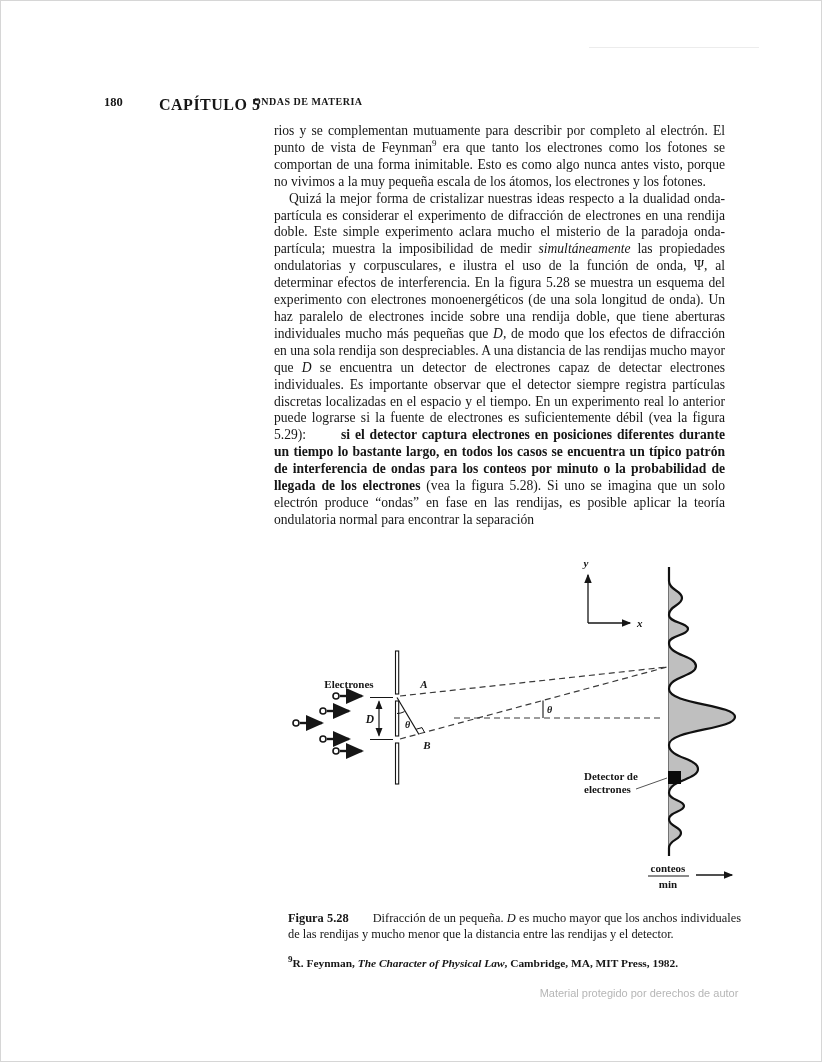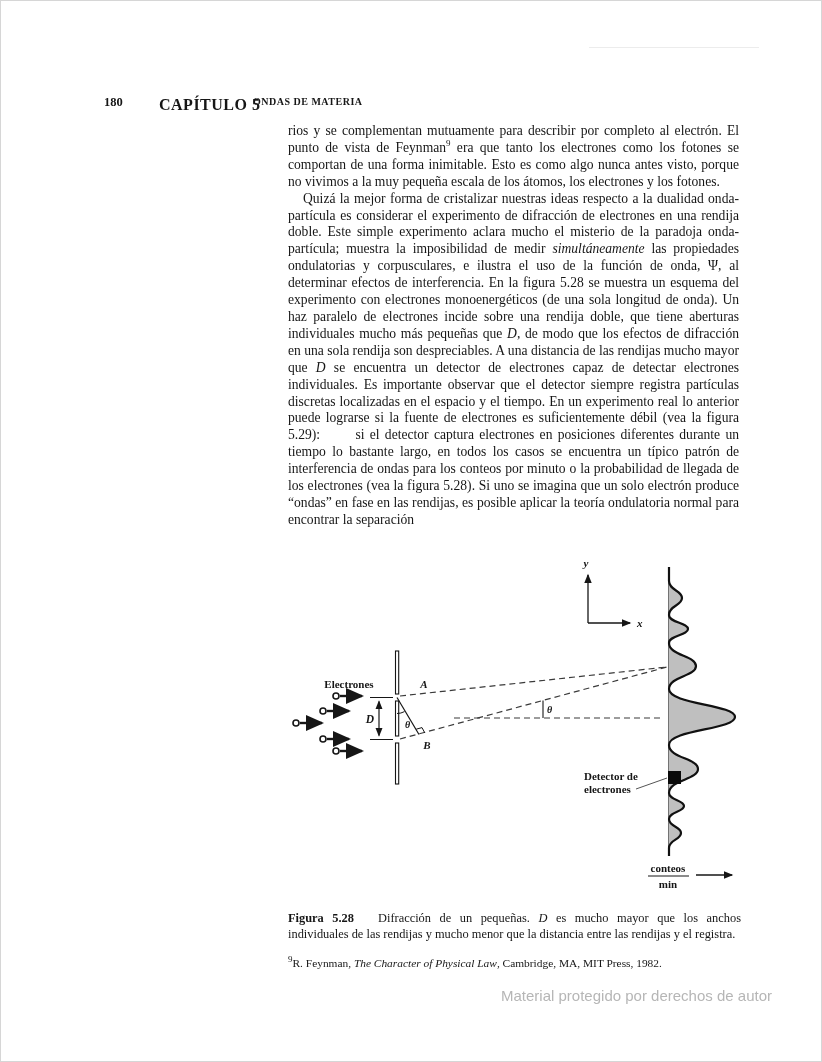--- a/index.html
+++ b/index.html
@@ -8,38 +8,38 @@
     border:1px solid #d6d6d6;box-sizing:border-box;overflow:hidden;
     font-family:"Liberation Serif",serif;color:#161616;
   }
   .scan-artifact{position:absolute;left:588px;top:46px;width:170px;height:1px;background:#ececec;}
   
   .header{position:absolute;top:94px;left:0;width:100%;height:16px;padding-left:44px;}
   .pagenum{position:absolute;left:103px;top:0;font-size:12.5px;font-weight:bold;}
   .chapter{position:absolute;left:158px;top:0.5px;font-size:16px;font-weight:bold;letter-spacing:.5px;}
   .ctitle{position:absolute;left:252px;top:0.5px;font-size:10px;font-weight:bold;letter-spacing:.5px;}
   
-  .textblock{position:absolute;left:287px;top:122px;width:451px;font-size:13.6px;line-height:16.9px;text-align:justify;}
+  .textblock{position:absolute;left:273px;top:122px;width:451px;font-size:13.6px;line-height:16.9px;text-align:justify;}
   .para{margin:0;}
   .para.indent{text-indent:15px;}
-  .b{font-weight:normal;margin-left:30px;}
+  .b{font-weight:bold;margin-left:30px;}
   .i{font-style:italic;}
   sup{font-size:9px;line-height:0;vertical-align:super;}
   
   .figure{position:absolute;left:285px;top:552px;width:460px;height:340px;}
   .figure svg{display:block;}
   .figure text{font-family:"Liberation Serif",serif;font-weight:bold;fill:#161616;}
   
   .caption{position:absolute;left:287px;top:898px;width:453px;font-size:12.4px;line-height:15.6px;text-align:justify;}
   .caption .captag{font-weight:bold;margin-right:24px;}
   
-  .footnote{position:absolute;left:287px;top:944px;width:453px;font-size:11.4px;line-height:14px;}
+  .footnote{position:absolute;left:287px;top:944px;width:453px;font-size:11.4px;line-height:14px;font-weight:bold;}
   
-  .watermark{position:absolute;left:500px;top:986px;width:276px;text-align:left;
-    font-family:"Liberation Sans",sans-serif;font-size:15px;color:#b6b6b6;}
+  .watermark{position:absolute;left:500px;top:986px;width:276px;text-align:center;
+    font-family:"Liberation Sans",sans-serif;font-size:11px;color:#b6b6b6;}
 </style>
 </head>
 <body>
 
 <div class="page">
   <div class="scan-artifact"></div>
 
   <div class="header">
     <span class="pagenum">180</span>
     <span class="chapter">CAPÍTULO 5</span>
@@ -132,18 +132,18 @@
 
       <g>
         <text x="382" y="319" font-size="11" text-anchor="middle">conteos</text>
         <line x1="362" y1="323" x2="403" y2="323" stroke="#161616" stroke-width="1"></line>
         <text x="382" y="335" font-size="11" text-anchor="middle">min</text>
         <line x1="410" y1="322" x2="446" y2="322" stroke="#161616" stroke-width="1.3" marker-end="url(#ah)"></line>
       </g>
     </svg>
   </div>
 
-  <p class="caption"><span class="captag">Figura 5.28</span><span><span>Difracción de un pequeñas. </span><span class="i">D</span><span> es mucho mayor que los anchos individuales de las rendijas y mucho menor que la distancia entre las rendijas y el registra.</span></span></p>
+  <p class="caption"><span class="captag">Figura 5.28</span><span><span>Difracción de un pequeña. </span><span class="i">D</span><span> es mucho mayor que los anchos individuales de las rendijas y mucho menor que la distancia entre las rendijas y el detector.</span></span></p>
 
   <p class="footnote"><sup>9</sup><span>R. Feynman, </span><span class="i">The Character of Physical Law</span><span>, Cambridge, MA, MIT Press, 1982.</span></p>
 
   <div class="watermark">Material protegido por derechos de autor</div>
 </div>
 
 </body></html>

